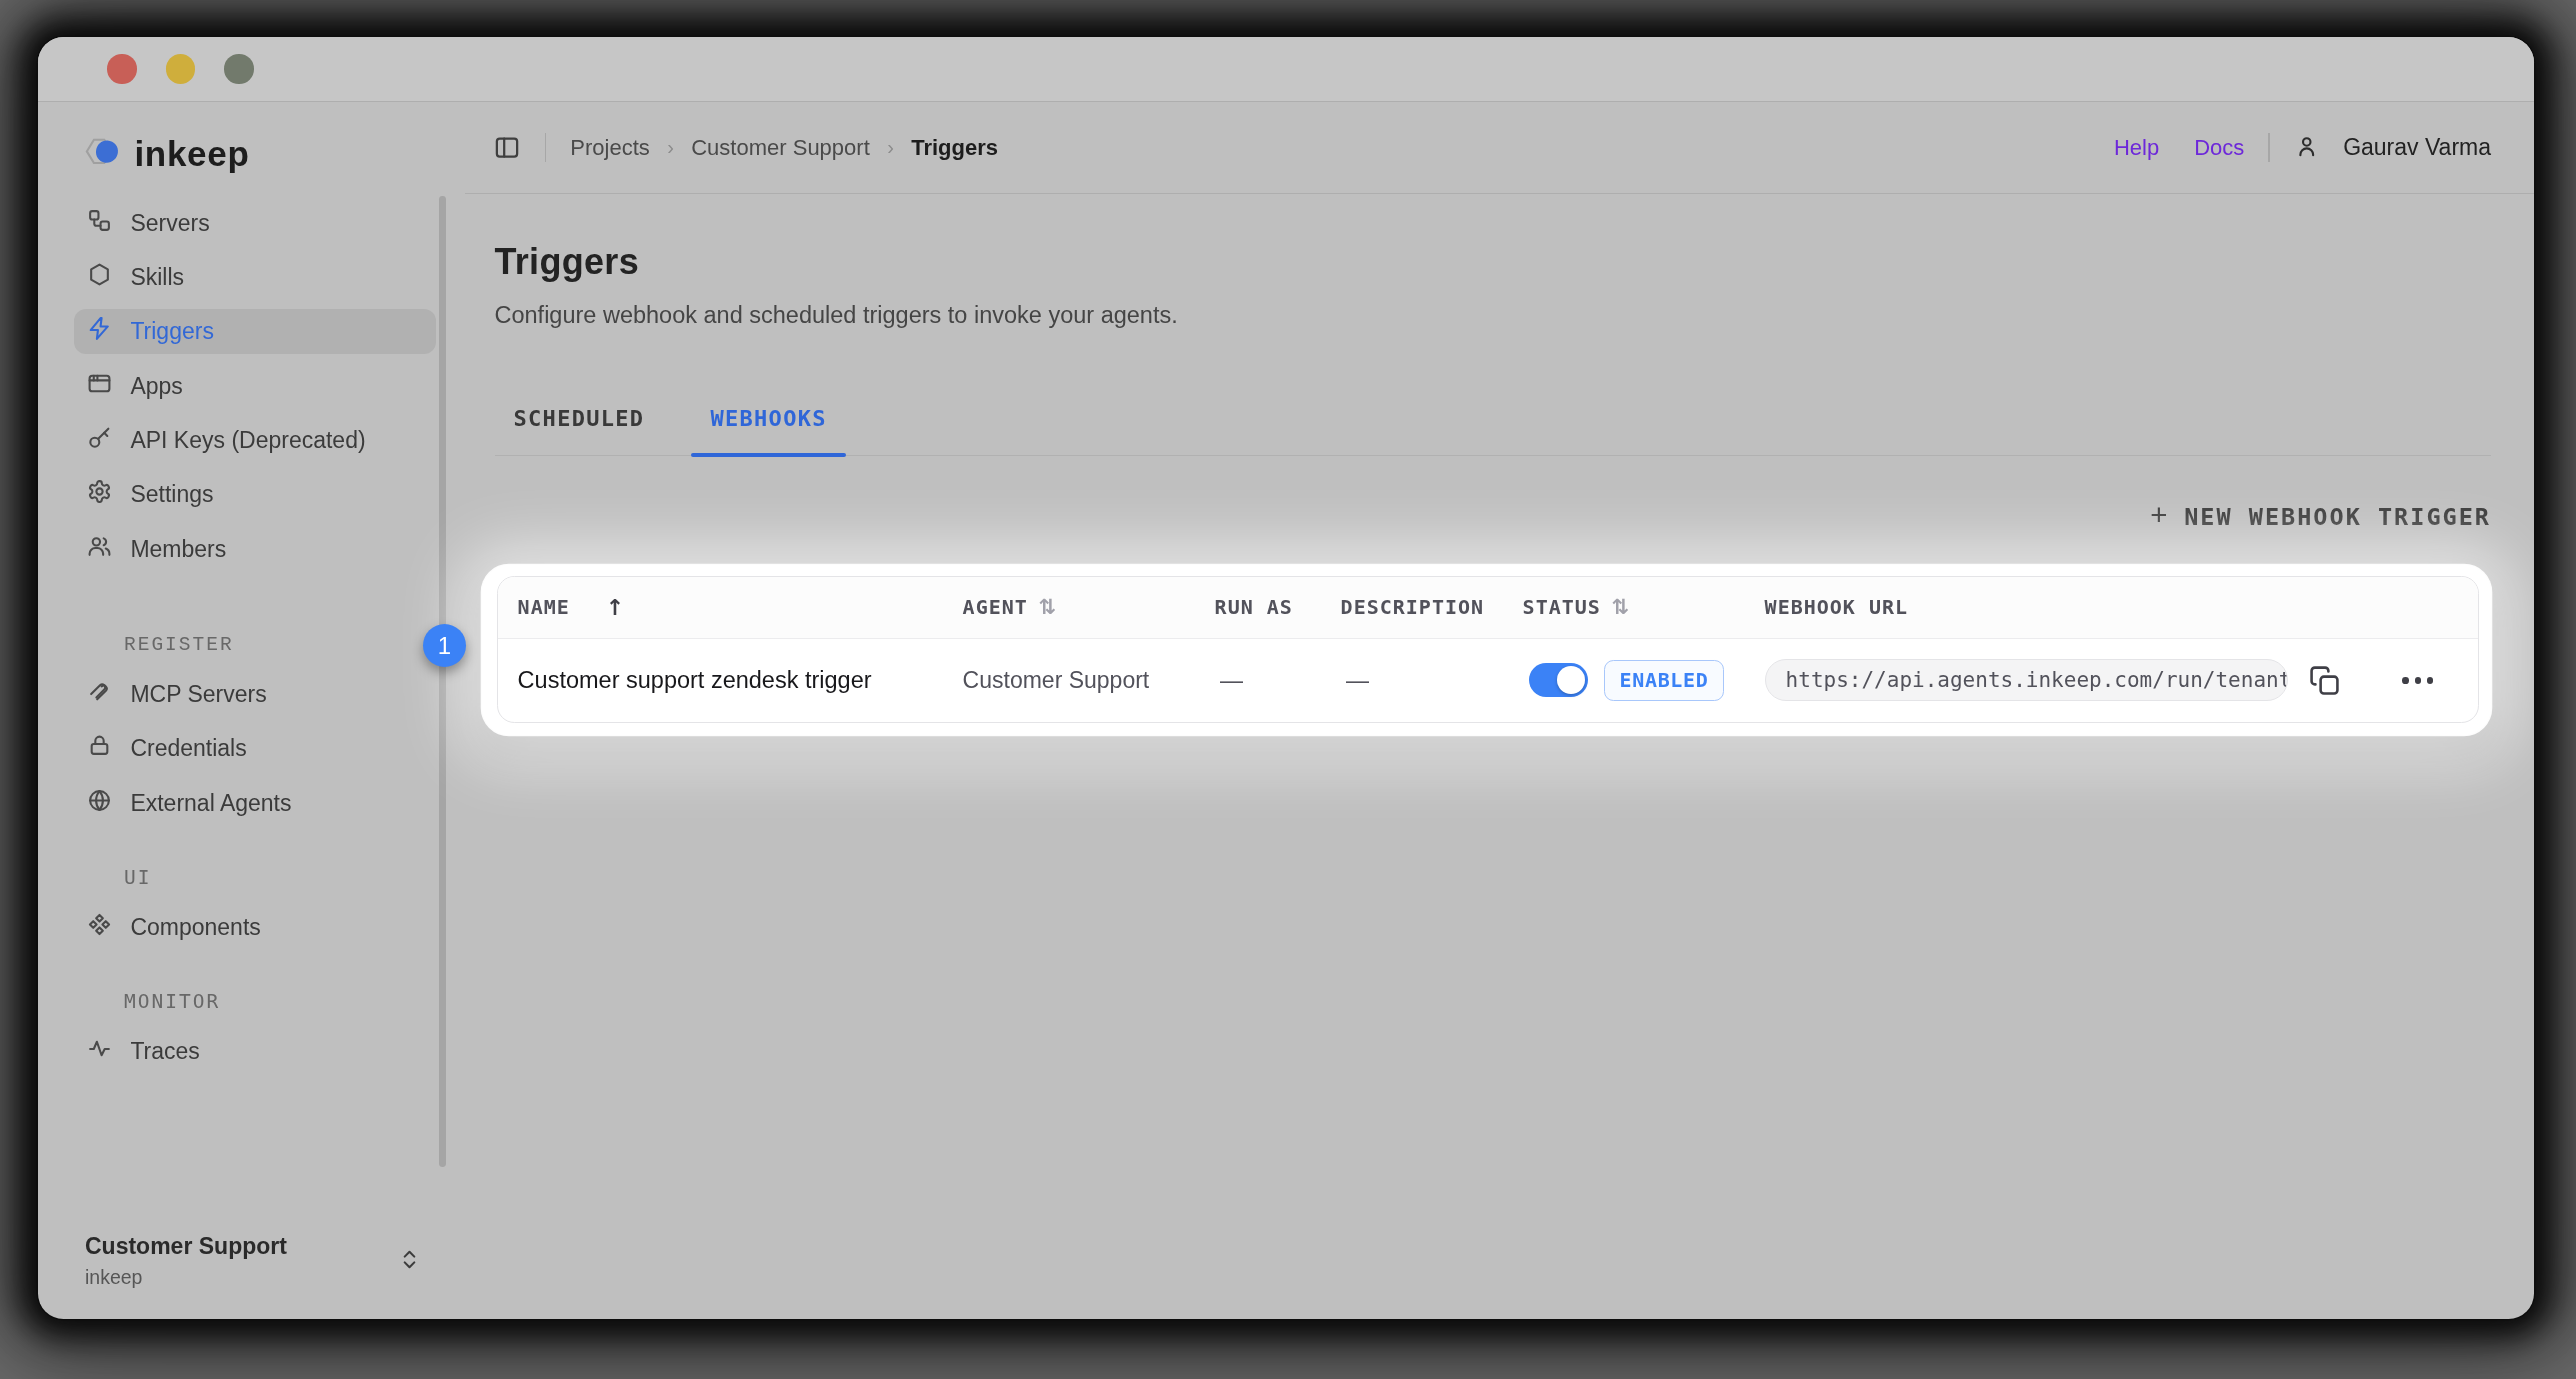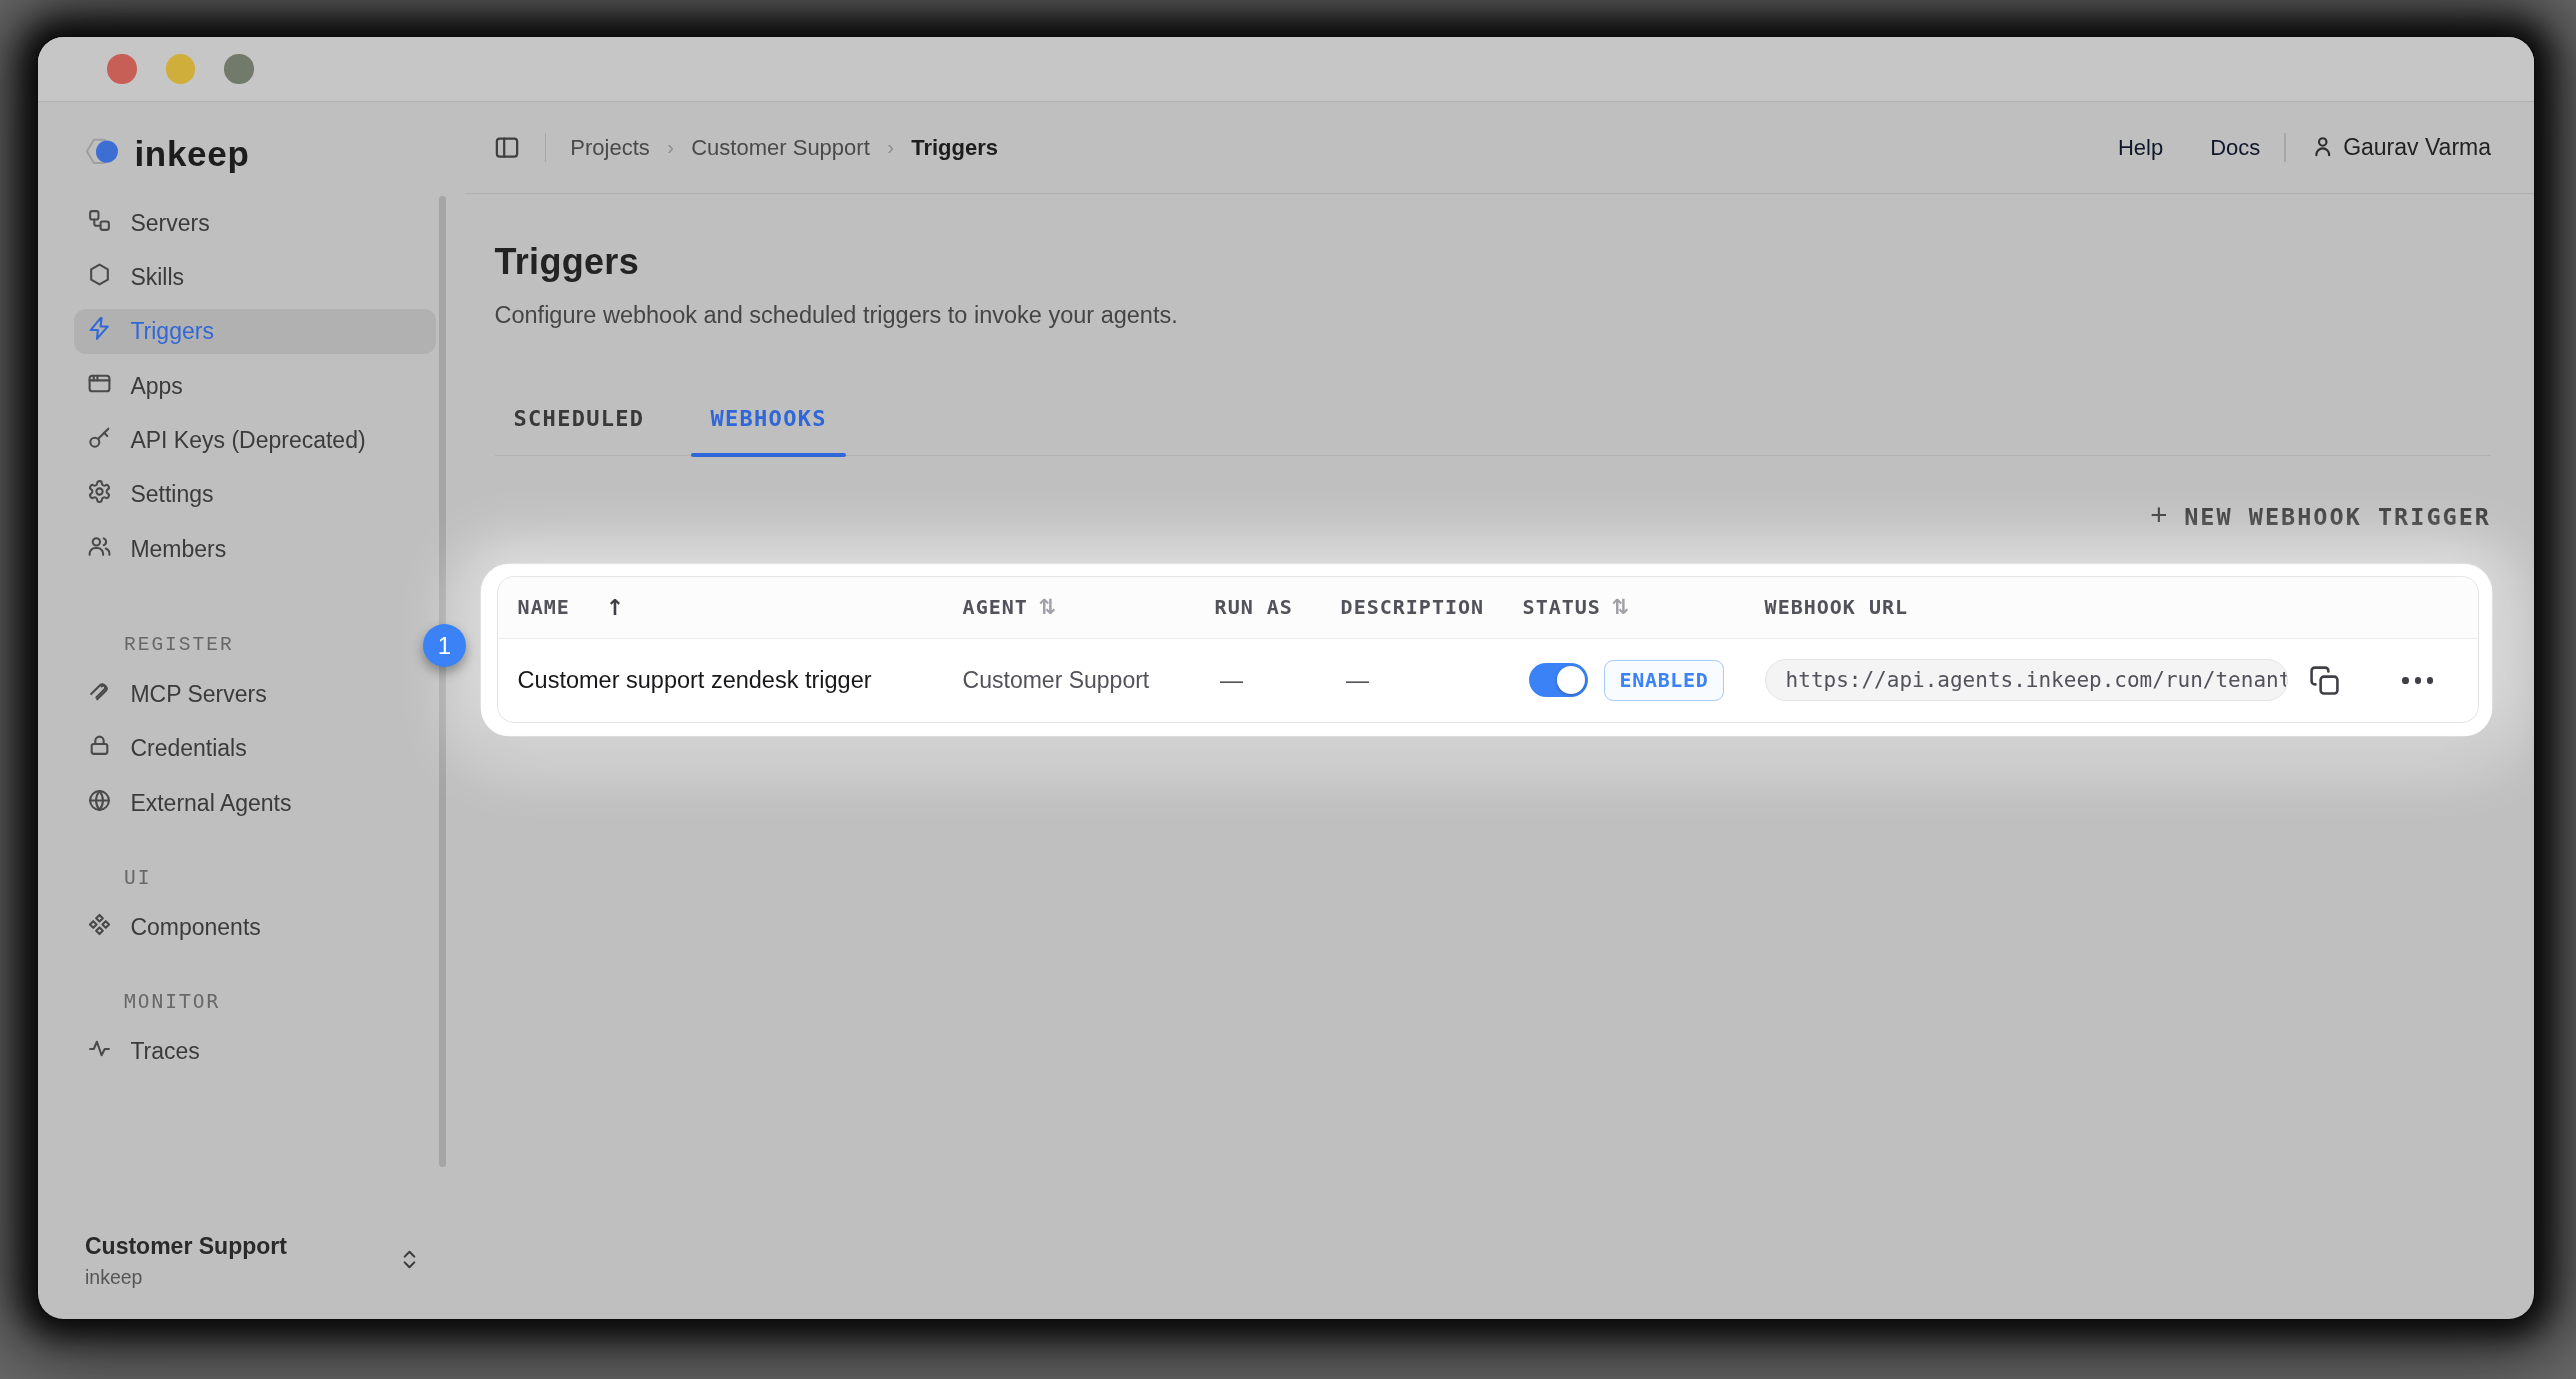--- a/index.html
+++ b/index.html
@@ -69,22 +69,22 @@
     height: 92px; flex: 0 0 92px; display: flex; align-items: center;
     padding: 0 43px 0 28px; border-bottom: 1.3px solid #aeaeae;
   }
   .panel-btn svg { width: 28px; height: 27px; stroke: #3f3f3f; display: block; }
   .vdivider { width: 1.3px; height: 29.5px; background: #a7a7a7; margin: 0 24px; }
   .breadcrumb { display: flex; align-items: center; gap: 17.4px; font-size: 22px; }
   .crumb { color: #4a4a4a; cursor: pointer; }
   .crumb.current { color: #1d1d1d; font-weight: 600; }
   .crumb-sep { color: #8c8c8c; font-size: 20px; }
   .header-spacer { flex: 1; }
-  .header-link { font-size: 22px; color: #0f172a; margin-left: 47px; cursor: pointer; }
-  .user { display: flex; align-items: center; gap: 8px; }
+  .header-link { font-size: 22px; color: #6d28d9; margin-left: 35px; cursor: pointer; }
+  .user { display: flex; align-items: center; gap: 24px; }
   .user svg { width: 25.5px; height: 25.5px; stroke: #2d2d2d; }
   .user-name { font-size: 23px; font-weight: 500; color: #222; }
 
   .content { padding: 0 43px 0 29.5px; position: relative; }
   .page-title { margin-top: 47px; font-size: 36px; font-weight: 600; color: #232323; letter-spacing: 0.3px; }
   .page-desc { margin-top: 19px; font-size: 23.5px; color: #454545; }
 
   .tabs { margin-top: 74px; display: flex; gap: 28px; border-bottom: 1.3px solid #b1b1b1; }
   .tab {
     position: relative; padding: 2.7px 19px 24px; font-size: 22px; letter-spacing: 1.3px;

